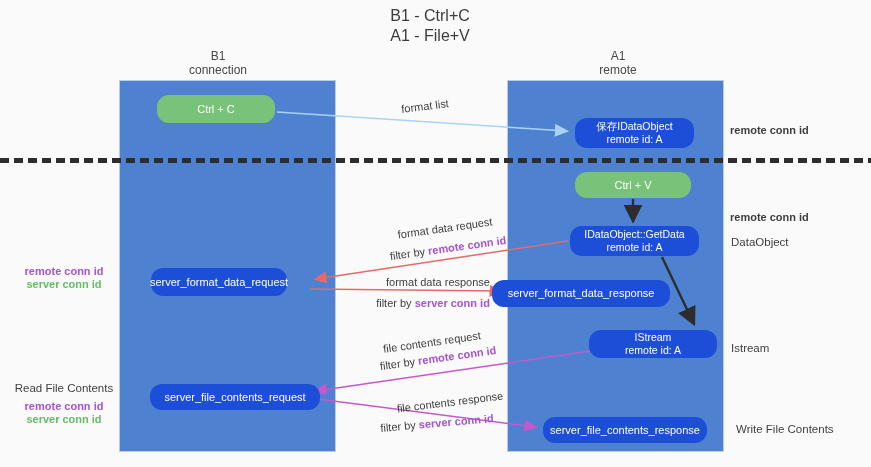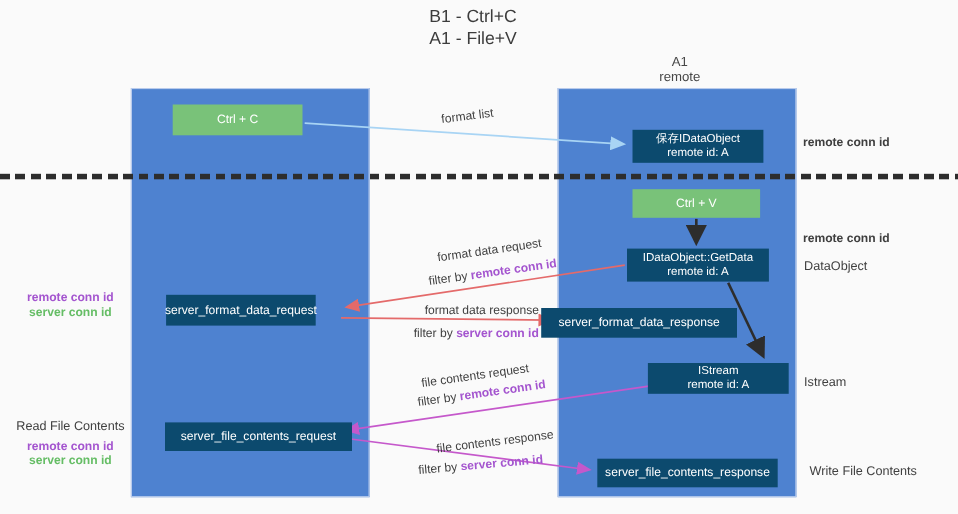--- a/index.html
+++ b/index.html
@@ -13,23 +13,23 @@
                  font-size:12px; line-height:14px; color:#474747; }
 
   .lane { position:absolute; top:80px; width:217px; height:372px;
           background:#4e82d0; border:1px solid #b9cbec; box-sizing:border-box; }
 
   .dashline { position:absolute; left:0; top:158px; width:871px; height:5px;
               background:repeating-linear-gradient(90deg,#2d2d2d 0 9px,transparent 9px 14px); }
 
   .node { position:absolute; display:flex; flex-direction:column; align-items:center;
           justify-content:center; color:#ffffff; text-align:center; font-size:11px;
-          line-height:13px; box-sizing:border-box; }
+          line-height:13px; box-sizing:border-box;border-radius:12px; }
   .node.green  { background:#79c279; }
-  .node.orange { background:#0c4a6e; }
+  .node.orange { background:#1d4ed8; }
   .node.small  { font-size:10.5px; line-height:13px; }
 
   .flow { position:absolute; white-space:nowrap; font-size:11px; color:#3f3f3f;
           transform:translate(-50%,-50%) rotate(var(--rot,0deg)); }
   .purple-strong { color:#a455cf; font-weight:bold; }
   .green-strong  { color:#65bd65; font-weight:bold; }
 
   .side-label { position:absolute; white-space:nowrap; font-size:11.5px; color:#3f3f3f; }
   .side-label.bold { font-weight:bold; font-size:11px; }
   .left-block { position:absolute; width:100px; text-align:center; font-size:11px;
@@ -41,20 +41,24 @@
 </head>
 <body>
 
 <div class="canvas">
 
   <div class="title">
     <div>B1 - Ctrl+C</div>
     <div>A1 - File+V</div>
   </div>
 
+  <div class="lane-header" style="left:148px">
+    <div>B1</div>
+    <div>connection</div>
+  </div>
   <div class="lane-header" style="left:548px">
     <div>A1</div>
     <div>remote</div>
   </div>
 
   <div class="lane" style="left:119px"></div>
   <div class="lane" style="left:507px"></div>
 
   <div class="dashline"></div>
 

